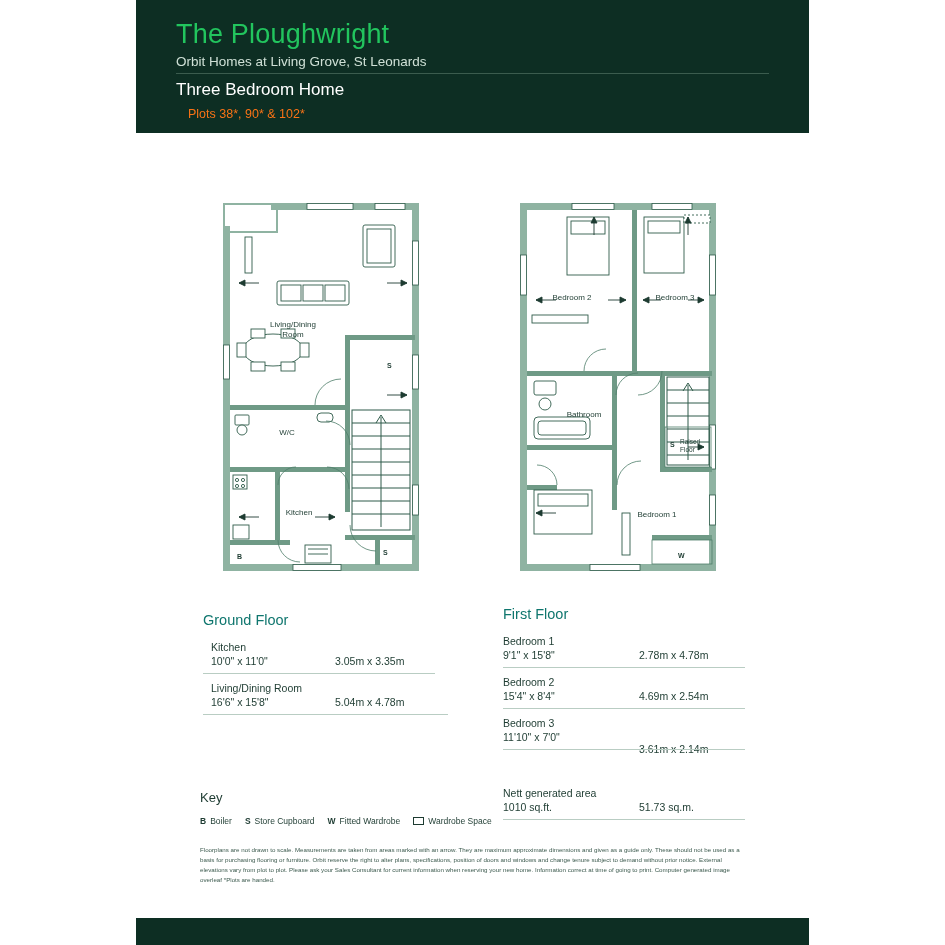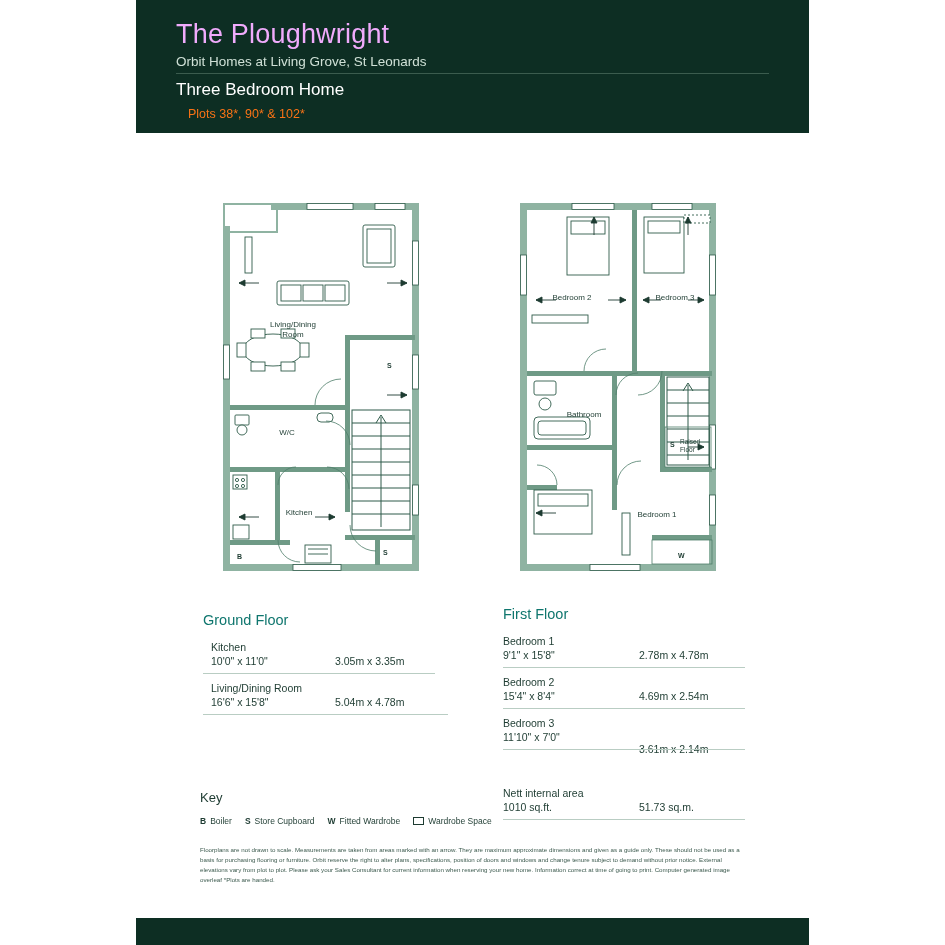--- a/index.html
+++ b/index.html
@@ -13,21 +13,21 @@
   }
   .sheet{position:absolute;left:0;top:0;width:945px;height:945px;background:#fff;}
 
   
   .header{
     position:absolute;left:136px;top:0;width:673px;height:133px;
     background:#0d2e23;color:#ffffff;
   }
   .h-title{
     position:absolute;left:40px;top:19px;
-    font-size:27px;letter-spacing:.2px;font-weight:400;color:#f0abfc;
+    font-size:27px;letter-spacing:.2px;font-weight:400;color:#22c55e;
   }
   .h-sub{
     position:absolute;left:40px;top:54px;
     font-size:13.5px;color:#cfe0d6;font-weight:400;
   }
   .h-rule{
     position:absolute;left:40px;top:73px;width:593px;height:1px;background:#3b5c4e;
   }
   .h-type{
     position:absolute;left:40px;top:80px;font-size:17px;color:#ffffff;font-weight:400;
@@ -365,21 +365,21 @@
       <div class="smet" style="top:14px;left:136px;">4.69m x 2.54m</div>
       <div class="sline" style="top:32px;width:242px;"></div>
     </div>
     <div style="position:relative;height:34px;margin-top:7px;" class="srow">
       <div class="sname" style="left:0;">Bedroom 3</div>
       <div class="simp" style="left:0;top:14px;">11'10" x 7'0"</div>
       <div class="smet" style="top:26px;left:136px;">3.61m x 2.14m</div>
       <div class="sline" style="top:32px;width:242px;"></div>
     </div>
     <div style="position:relative;height:34px;margin-top:36px;" class="srow">
-      <div class="sname" style="left:0;">Nett internal area</div>
+      <div class="sname" style="left:0;">Nett generated area</div>
       <div class="simp" style="left:0;top:14px;">1010 sq.ft.</div>
       <div class="smet" style="top:14px;left:136px;">51.73 sq.m.</div>
       <div class="sline" style="top:32px;width:242px;"></div>
     </div>
   </div>
 
   <div class="keyblock">
     <div class="ktitle">Key</div>
     <div class="kitems">
       <div class="kitem">

